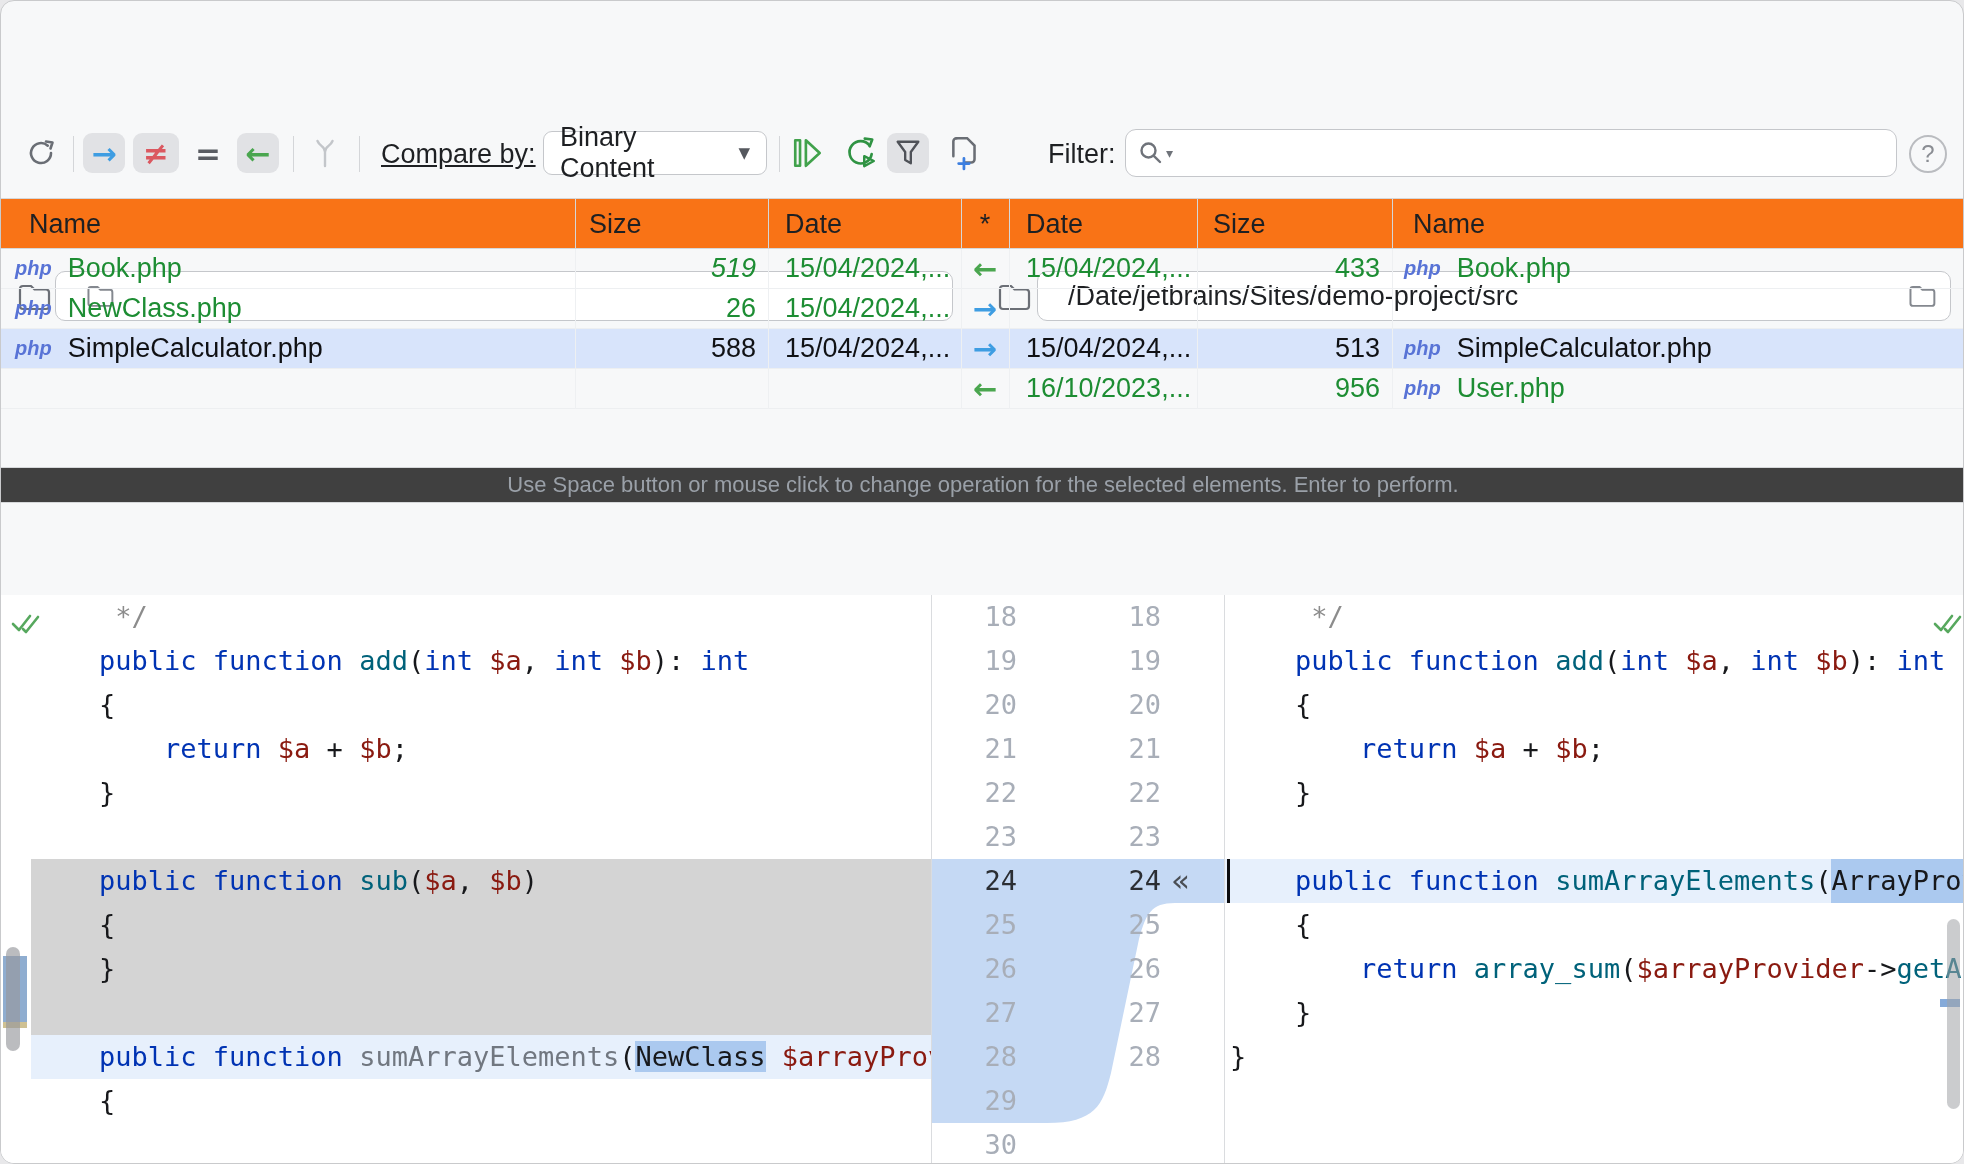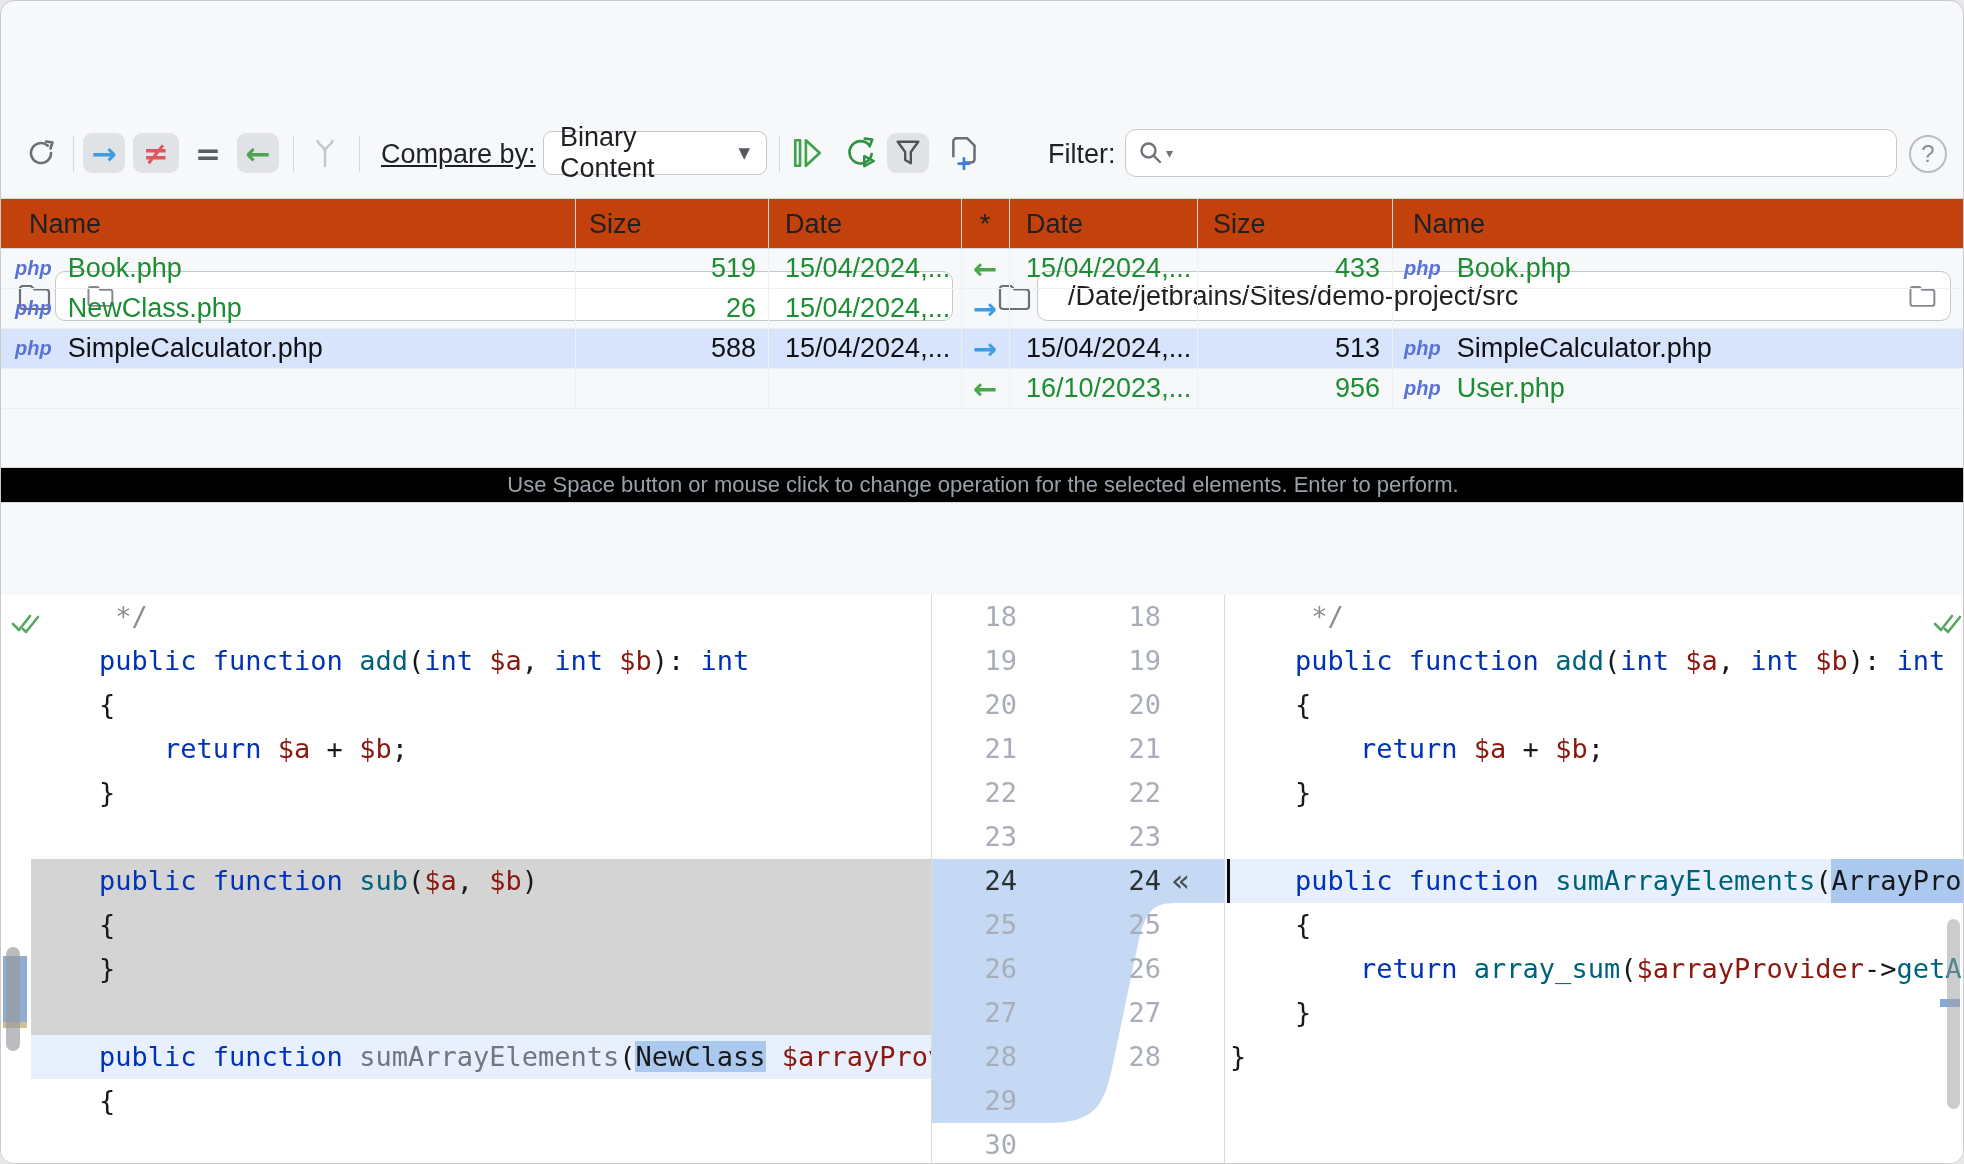--- a/index.html
+++ b/index.html
@@ -31,37 +31,37 @@
   #searchfield { border:1px solid #c5c7cb; border-radius:11px; background:#ffffff; display:flex; align-items:center; padding:0 12px; }
   #help-btn { width:38px; height:38px; border-radius:50%; border:2px solid #babcc0; color:#8a8d93;
               font-size:24px; display:flex; align-items:center; justify-content:center; }
 
   
   .pathfield { border:1px solid #c5c7cb; border-radius:10px; background:#fff; height:50px;
                display:flex; align-items:center; padding:0 14px 0 30px; font-size:27px; color:#1e2023; }
   .pathfield .ptext { flex:1; white-space:nowrap; overflow:hidden; }
 
   
-  #thead { left:0; top:197px; width:1964px; height:51px; background:#c2410c;
+  #thead { left:0; top:197px; width:1964px; height:51px; background:#f97316;
            border-top:1px solid #d5d7d9; border-bottom:1px solid #d5d7d9; }
   .hlabel { font-size:27px; color:#1e2023; top:10px; }
   .hdiv { top:197px; height:51px; background:#d5d7d9; width:1px; }
   .cdiv { top:248px; height:160px; background:#eef0f2; width:1px; }
   #trows { left:0; top:248px; width:1964px; }
   .f-row { position:relative; width:1964px; height:40px; border-bottom:1px solid #edeff1; display:flex; align-items:center; }
   .f-row.sel { background:#d8e4fb; }
   .cell { height:40px; display:flex; align-items:center; font-size:27px; overflow:hidden; white-space:nowrap; }
   .c-green { color:#1d8d33; }
   .c-black { color:#101114; }
   .num { justify-content:flex-end; padding-right:12px; }
   .php-ico { font-style:italic; font-weight:bold; font-size:20px; color:#5873d6; margin-right:16px; }
   .op-arrow { width:100%; text-align:center; font-family:"DejaVu Sans", sans-serif; font-size:29px; font-weight:bold; }
 
   
-  #hintband { left:0; top:466px; width:1964px; height:36px; background:#000000;
+  #hintband { left:0; top:466px; width:1964px; height:36px; background:#404040;
               border-top:1px solid #d6d8da; border-bottom:1px solid #d6d8da;
               display:flex; align-items:center; justify-content:center; font-size:22px; color:#9aa0a8; }
 
   
   #toolbar2 { left:0; top:502px; width:1964px; height:92px; background:#f7f8f9; }
   .nav-glyph { font-family:"DejaVu Sans", sans-serif; font-size:30px; color:#55585e; }
   .icon-gray { color:#595c62; }
   #diffcount { font-size:27px; color:#1e2023; }
 
   
@@ -202,21 +202,21 @@
   <div class="abs hdiv" style="left:1008px;"></div>
   <div class="abs hdiv" style="left:1196px;"></div>
   <div class="abs hdiv" style="left:1391px;"></div>
 
   <div class="abs" id="trows">
       <div class="f-row">
         <div class="cell c-green" style="width: 574px; padding-left: 14px;">
           <span class="php-ico">php</span>
           <span>Book.php</span>
         </div>
-        <div class="cell c-green num" style="width: 193px;">519</div>
+        <div class="cell c-green num" style="width: 193px; font-style: italic;">519</div>
         <div class="cell c-green" style="width: 193px; padding-left: 17px;">15/04/2024,...</div>
         <div class="cell " style="width: 48px;">
           <span class="op-arrow" style="color: rgb(74, 166, 79);">←</span>
         </div>
         <div class="cell c-green" style="width: 188px; padding-left: 17px;">15/04/2024,...</div>
         <div class="cell c-green num" style="width: 195px;">433</div>
         <div class="cell c-green" style="width: 573px; padding-left: 12px;">
           <span class="php-ico">php</span>
           <span>Book.php</span>
         </div>

